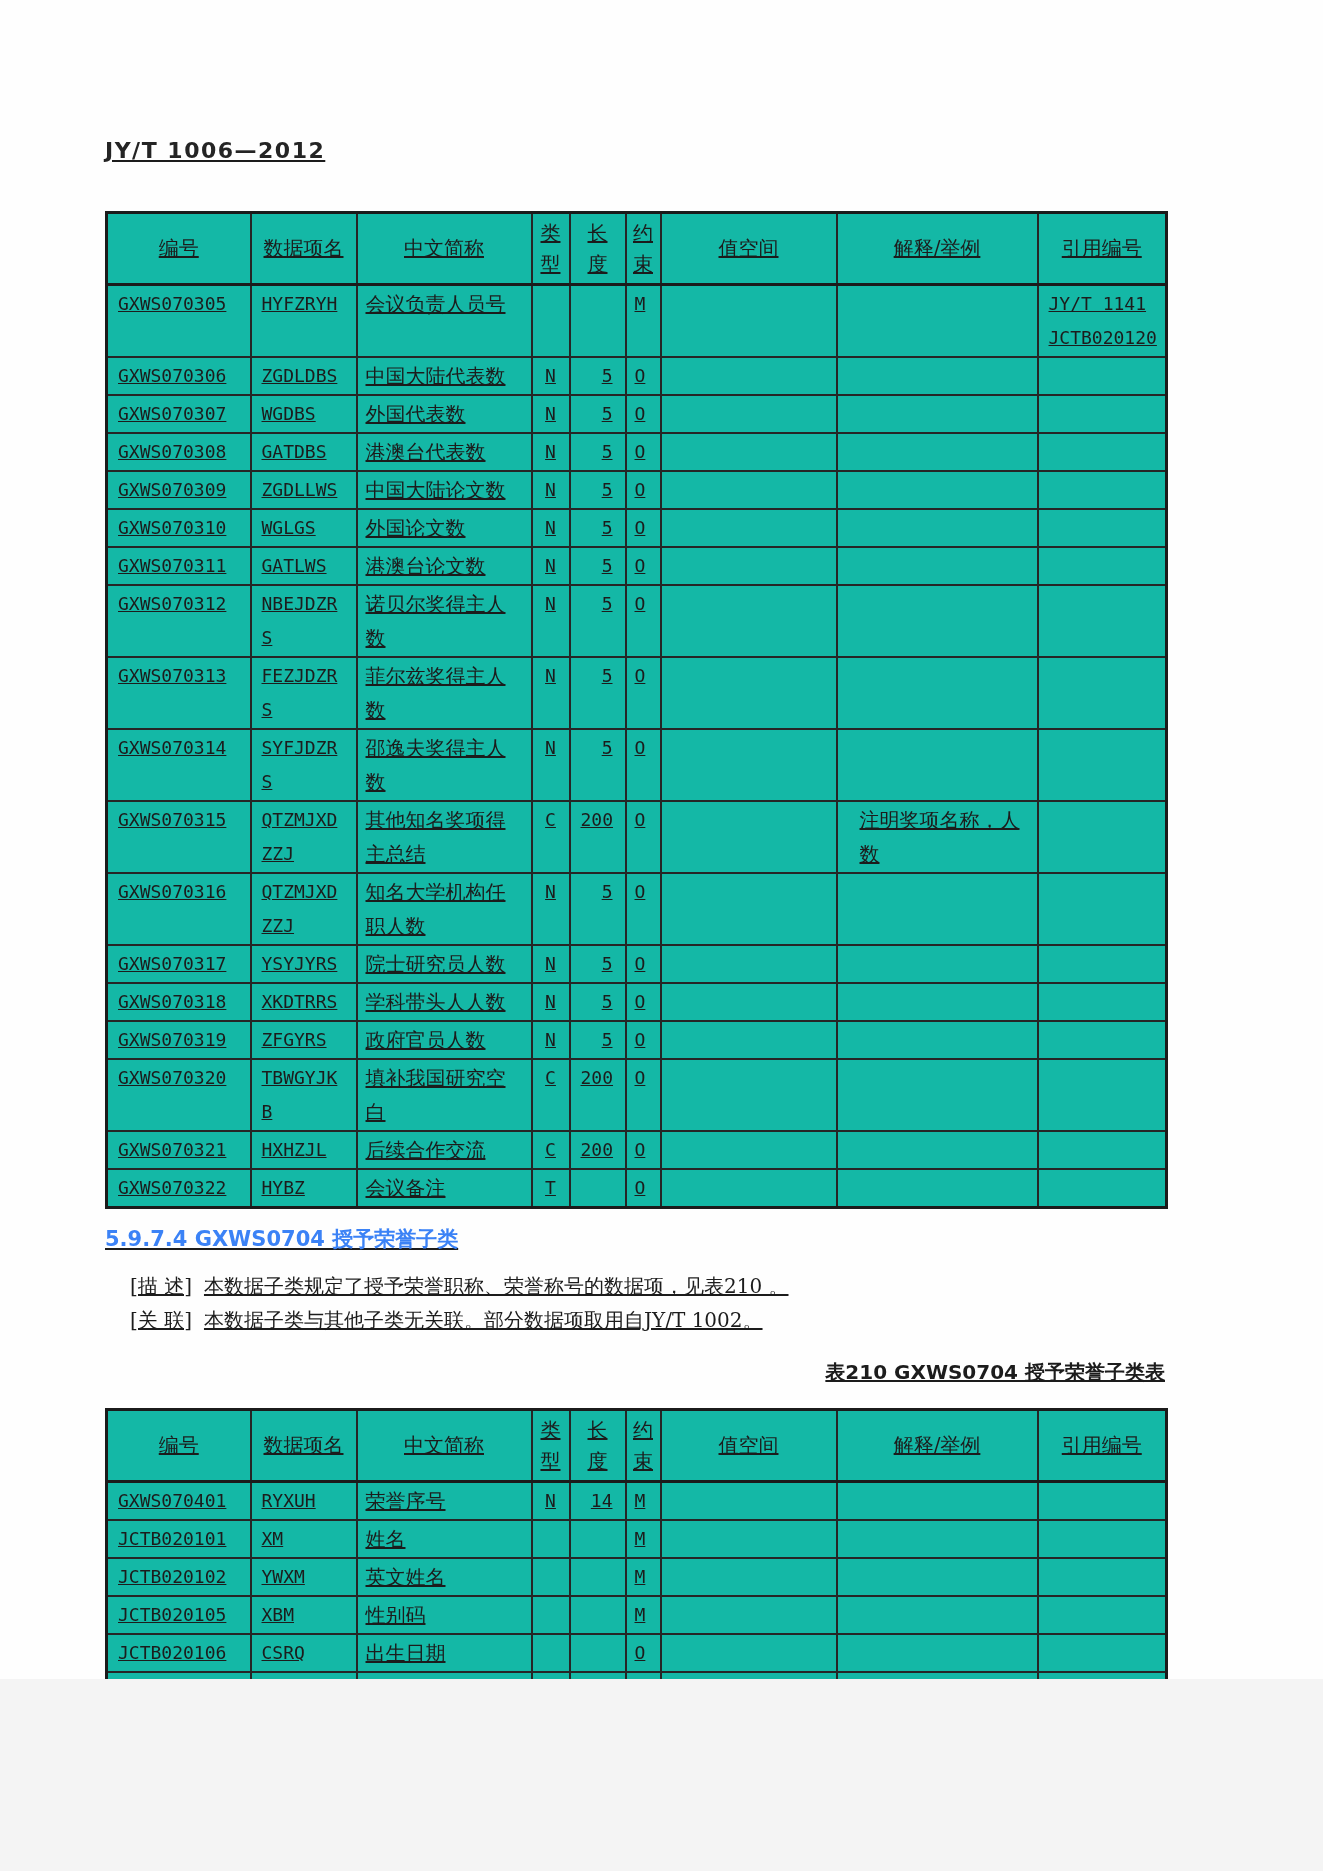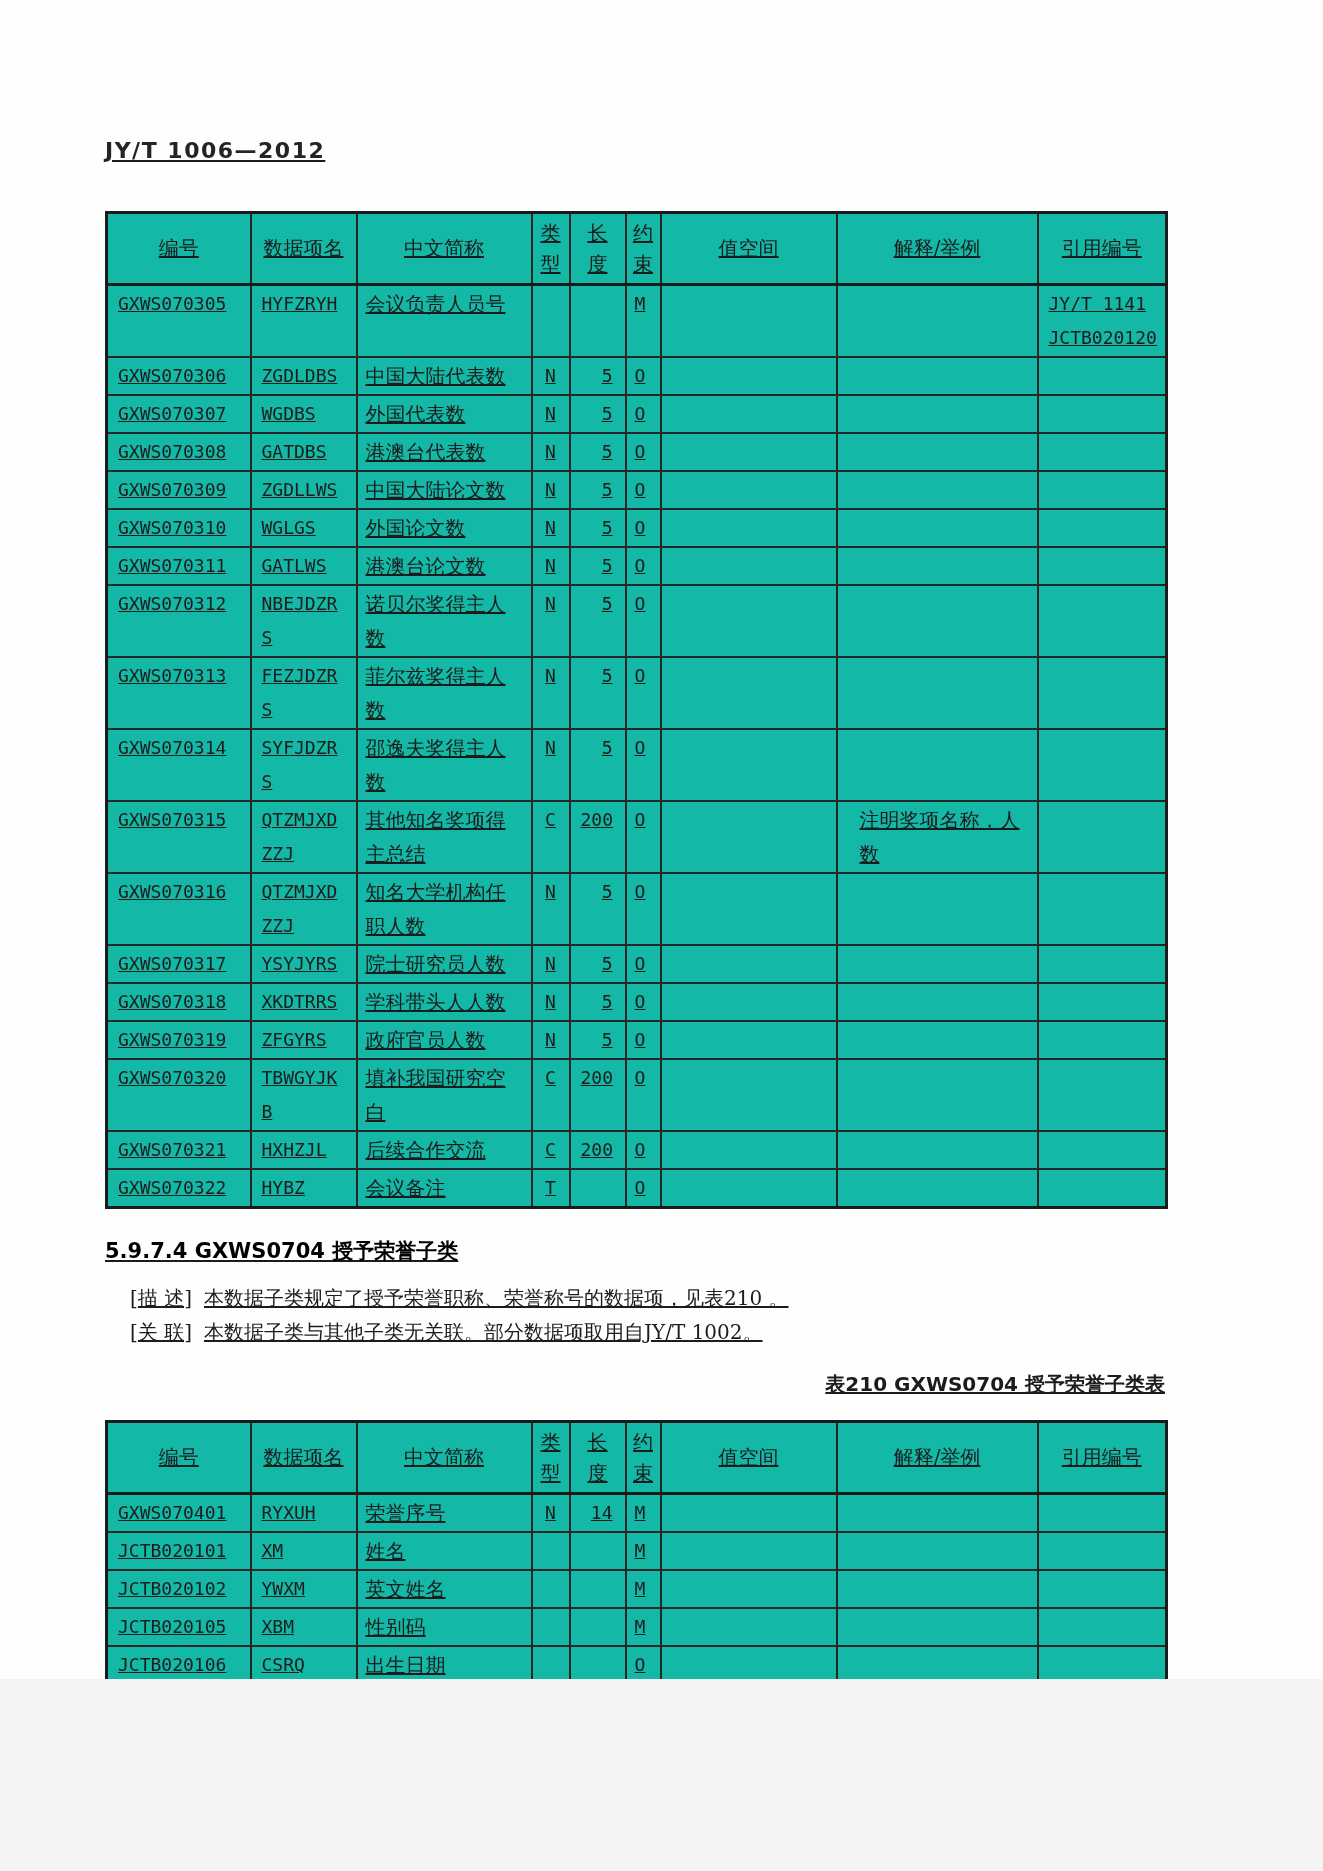--- a/index.html
+++ b/index.html
@@ -38,22 +38,22 @@
     font-family:"DejaVu Sans Mono", monospace; font-size:18px;
   }
   .spec td.col-item, .spec td.col-ref { word-break:break-all; white-space:pre-line; }
   .spec td.col-cn { padding:1px 10px 1px 8px; }
   .spec td.col-type { text-align:center; padding:1px 2px; }
   .spec td.col-len { text-align:right; padding-right:12px; }
   .spec td.col-constraint { padding:1px 2px 1px 8px; }
   .spec td.col-explain { padding:1px 6px 1px 22px; }
 
   .sec-heading {
-    margin-top:28px; font-family:"DejaVu Sans", sans-serif;
-    font-weight:bold; font-size:21px; color:#000000;
+    margin-top:16px; font-family:"DejaVu Sans", sans-serif;
+    font-weight:bold; font-size:21px; color:#3b82f6;
   }
   .para { margin:16px 0 0 25px; font-size:20px; line-height:34px; width:1010px; }
   .para-label { margin-right:12px;margin-top:11px; }
   .caption {
     margin-top:22px; width:1060px; text-align:right;
     font-family:"DejaVu Sans", sans-serif; font-weight:bold; font-size:20px;
   }
   .page-num { margin:36px 0 0 25px; font-size:20px; }
 </style>
 </head>

